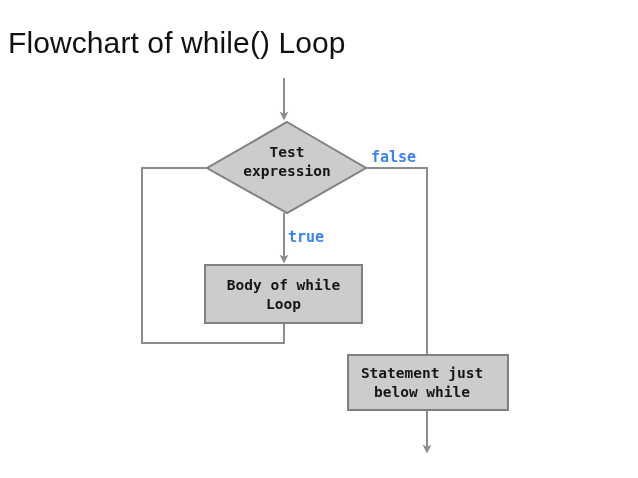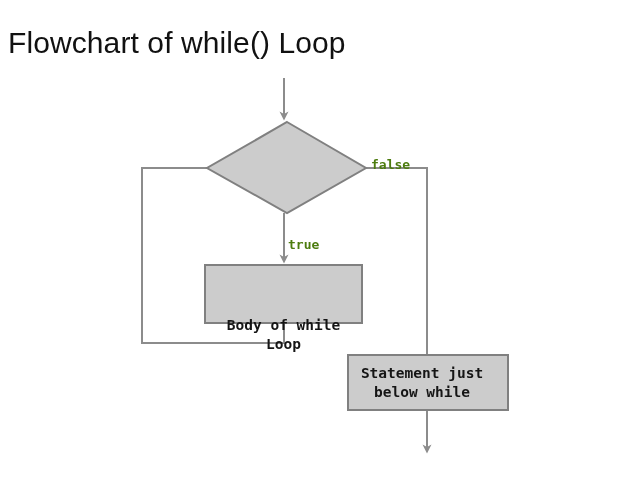--- a/index.html
+++ b/index.html
@@ -73,40 +73,38 @@
     top: 143px;
     width: 160px;
     font-size: 14.5px;
   }
 
   #body-label {
     left: 205px;
     top: 276px;
     width: 157px;
     font-size: 14.5px;
-    margin-top: 40px;
   }
 
   #statement-label {
     left: 348px;
     top: 364px;
     width: 148px;
     font-size: 14.5px;
   }
 
   
   .edge-label {
     position: absolute;
     font-family: "DejaVu Sans Mono", "Liberation Mono", monospace;
     font-weight: bold;
-    font-size: 13px;
-    color: #4d7c0f;
+    font-size: 15px;
+    color: #3b82f6;
     white-space: nowrap;
     pointer-events: none;
-    margin-top: 9px;
   }
 
   #label-false {
     left: 371px;
     top: 148px;
   }
 
   #label-true {
     left: 288px;
     top: 228px;
@@ -141,20 +139,22 @@
 
       <polygon points="287,122 366,168 287,213 207,168" fill="#cccccc" stroke="#808080" stroke-width="2" stroke-linejoin="miter"></polygon>
 
       <rect x="205" y="265" width="157" height="58" fill="#cccccc" stroke="#808080" stroke-width="2"></rect>
 
       <rect x="348" y="355" width="160" height="55" fill="#cccccc" stroke="#808080" stroke-width="2"></rect>
 
     </svg>
   </div>
 
+  <div class="node-text" id="diamond-label">Test
+expression</div>
 
   <div class="node-text" id="body-label">Body of while
 Loop</div>
 
   <div class="node-text" id="statement-label">Statement just
 below while</div>
 
   <div class="edge-label" id="label-false">false</div>
 
   <div class="edge-label" id="label-true">true</div>

